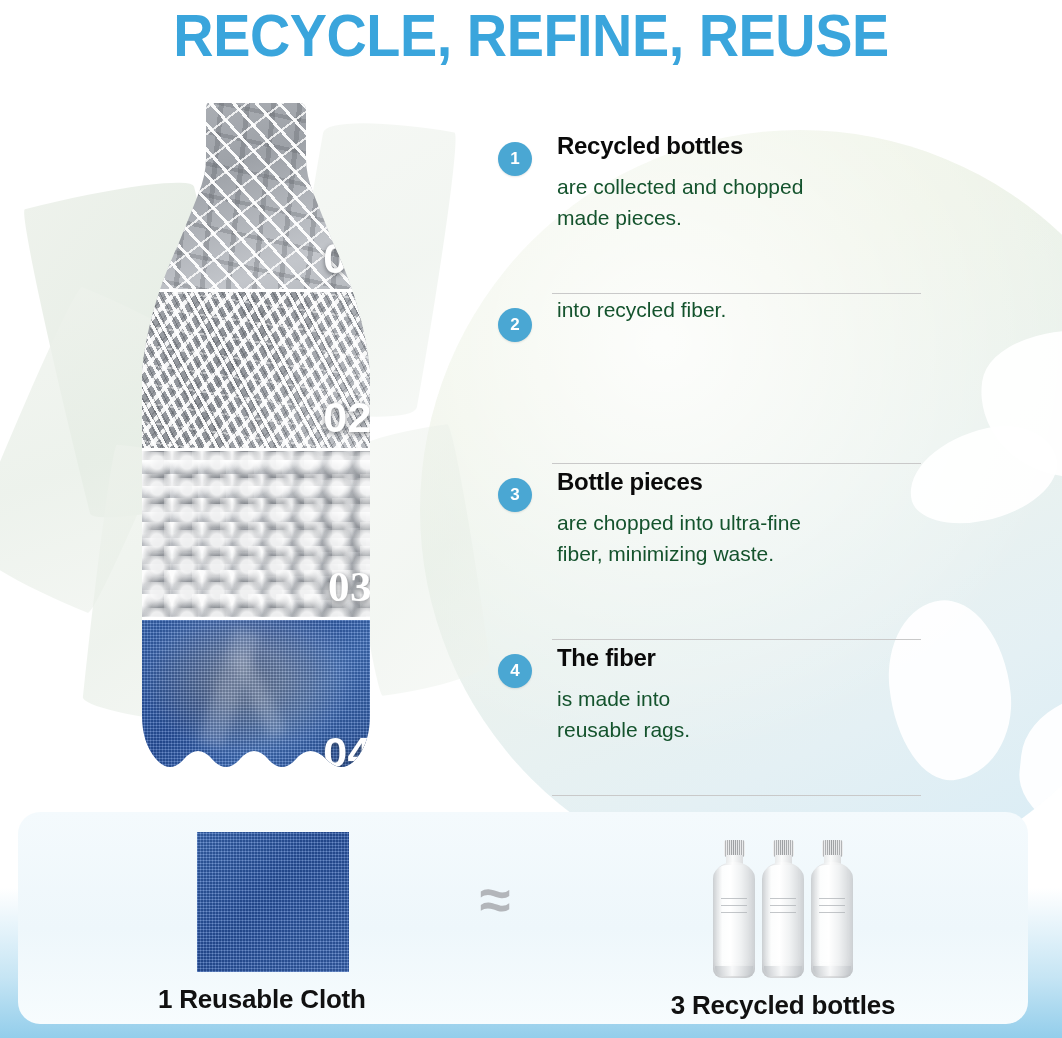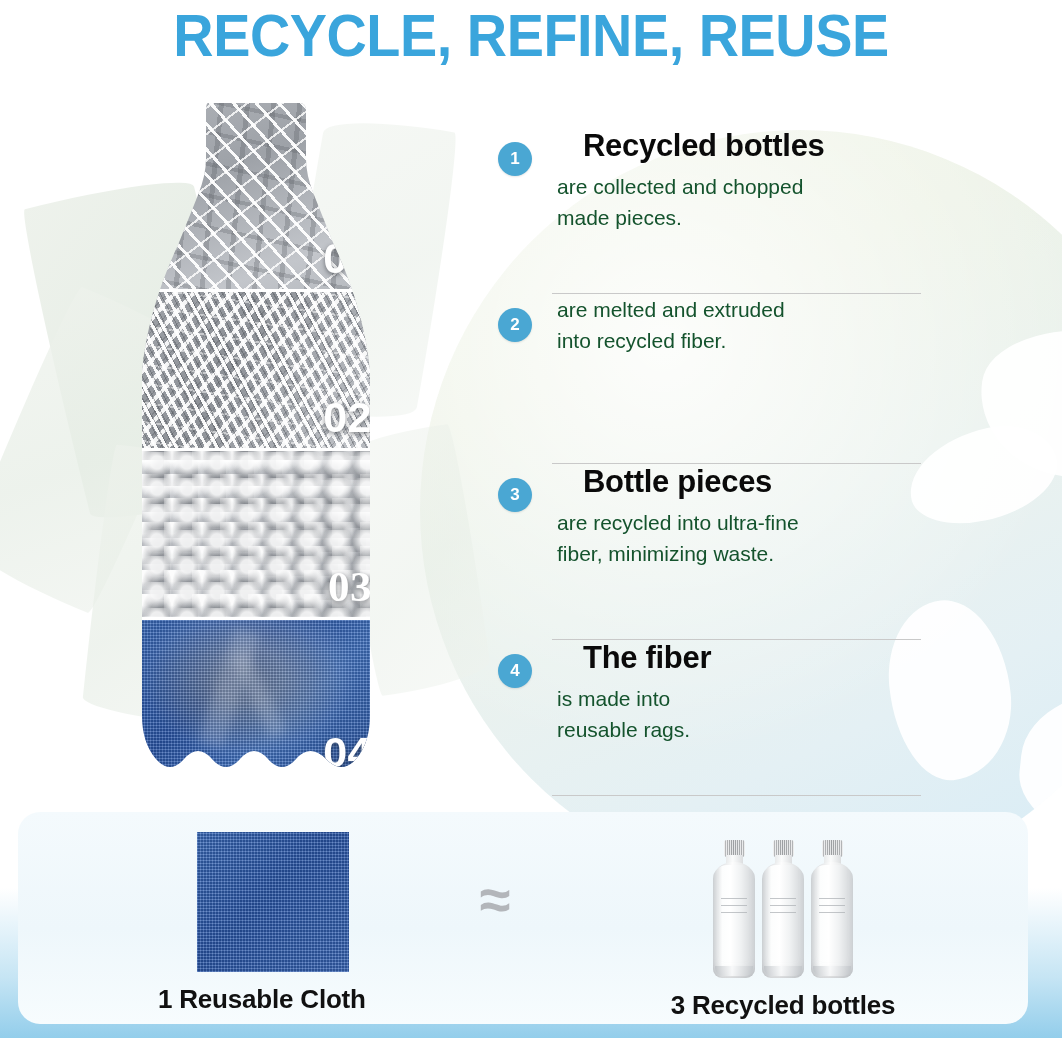--- a/index.html
+++ b/index.html
@@ -149,22 +149,22 @@
   .step-badge {
     position:absolute; left:3px; top:14px;
     width:34px; height:34px; border-radius:50%;
     background:#4aa7d3;
     color:#ffffff; font-size:17px; font-weight:600;
     display:flex; align-items:center; justify-content:center;
     box-shadow:0 1px 2px rgba(0,0,0,.10);
   }
   .step-body { padding-left:62px; }
   .step-title {
-    font-size:31px; font-weight:700; color:#0a0a0a;
-    line-height:36px; letter-spacing:-.3px; margin-bottom:7px;margin-left:26px;
+    font-size:24px; font-weight:700; color:#0a0a0a;
+    line-height:36px; letter-spacing:-.3px; margin-bottom:7px;
   }
   .step-desc {
     font-size:21px; color:#14532d; line-height:31px; font-weight:400;
   }
   .step-rule {
     position:absolute; left:57px; right:14px; bottom:0;
     height:1px; background:#c9c9c9;
   }
   .s4 .step-rule { bottom:-6px; }
 
@@ -298,33 +298,32 @@
           <div>made pieces.</div>
         </div>
       </div>
       <div class="step-rule"></div>
     </div>
 
     <div class="step s2">
       <div class="step-badge">2</div>
       <div class="step-body">
         <div class="step-desc">
-          <div>are melted and extruded</div>
           <div>into recycled fiber.</div>
         </div>
       </div>
       <div class="step-rule"></div>
     </div>
 
     <div class="step s3">
       <div class="step-badge">3</div>
       <div class="step-body">
         <div class="step-title">Bottle pieces</div>
         <div class="step-desc">
-          <div>are recycled into ultra-fine</div>
+          <div>are chopped into ultra-fine</div>
           <div>fiber, minimizing waste.</div>
         </div>
       </div>
       <div class="step-rule"></div>
     </div>
 
     <div class="step s4">
       <div class="step-badge">4</div>
       <div class="step-body">
         <div class="step-title">The fiber</div>

